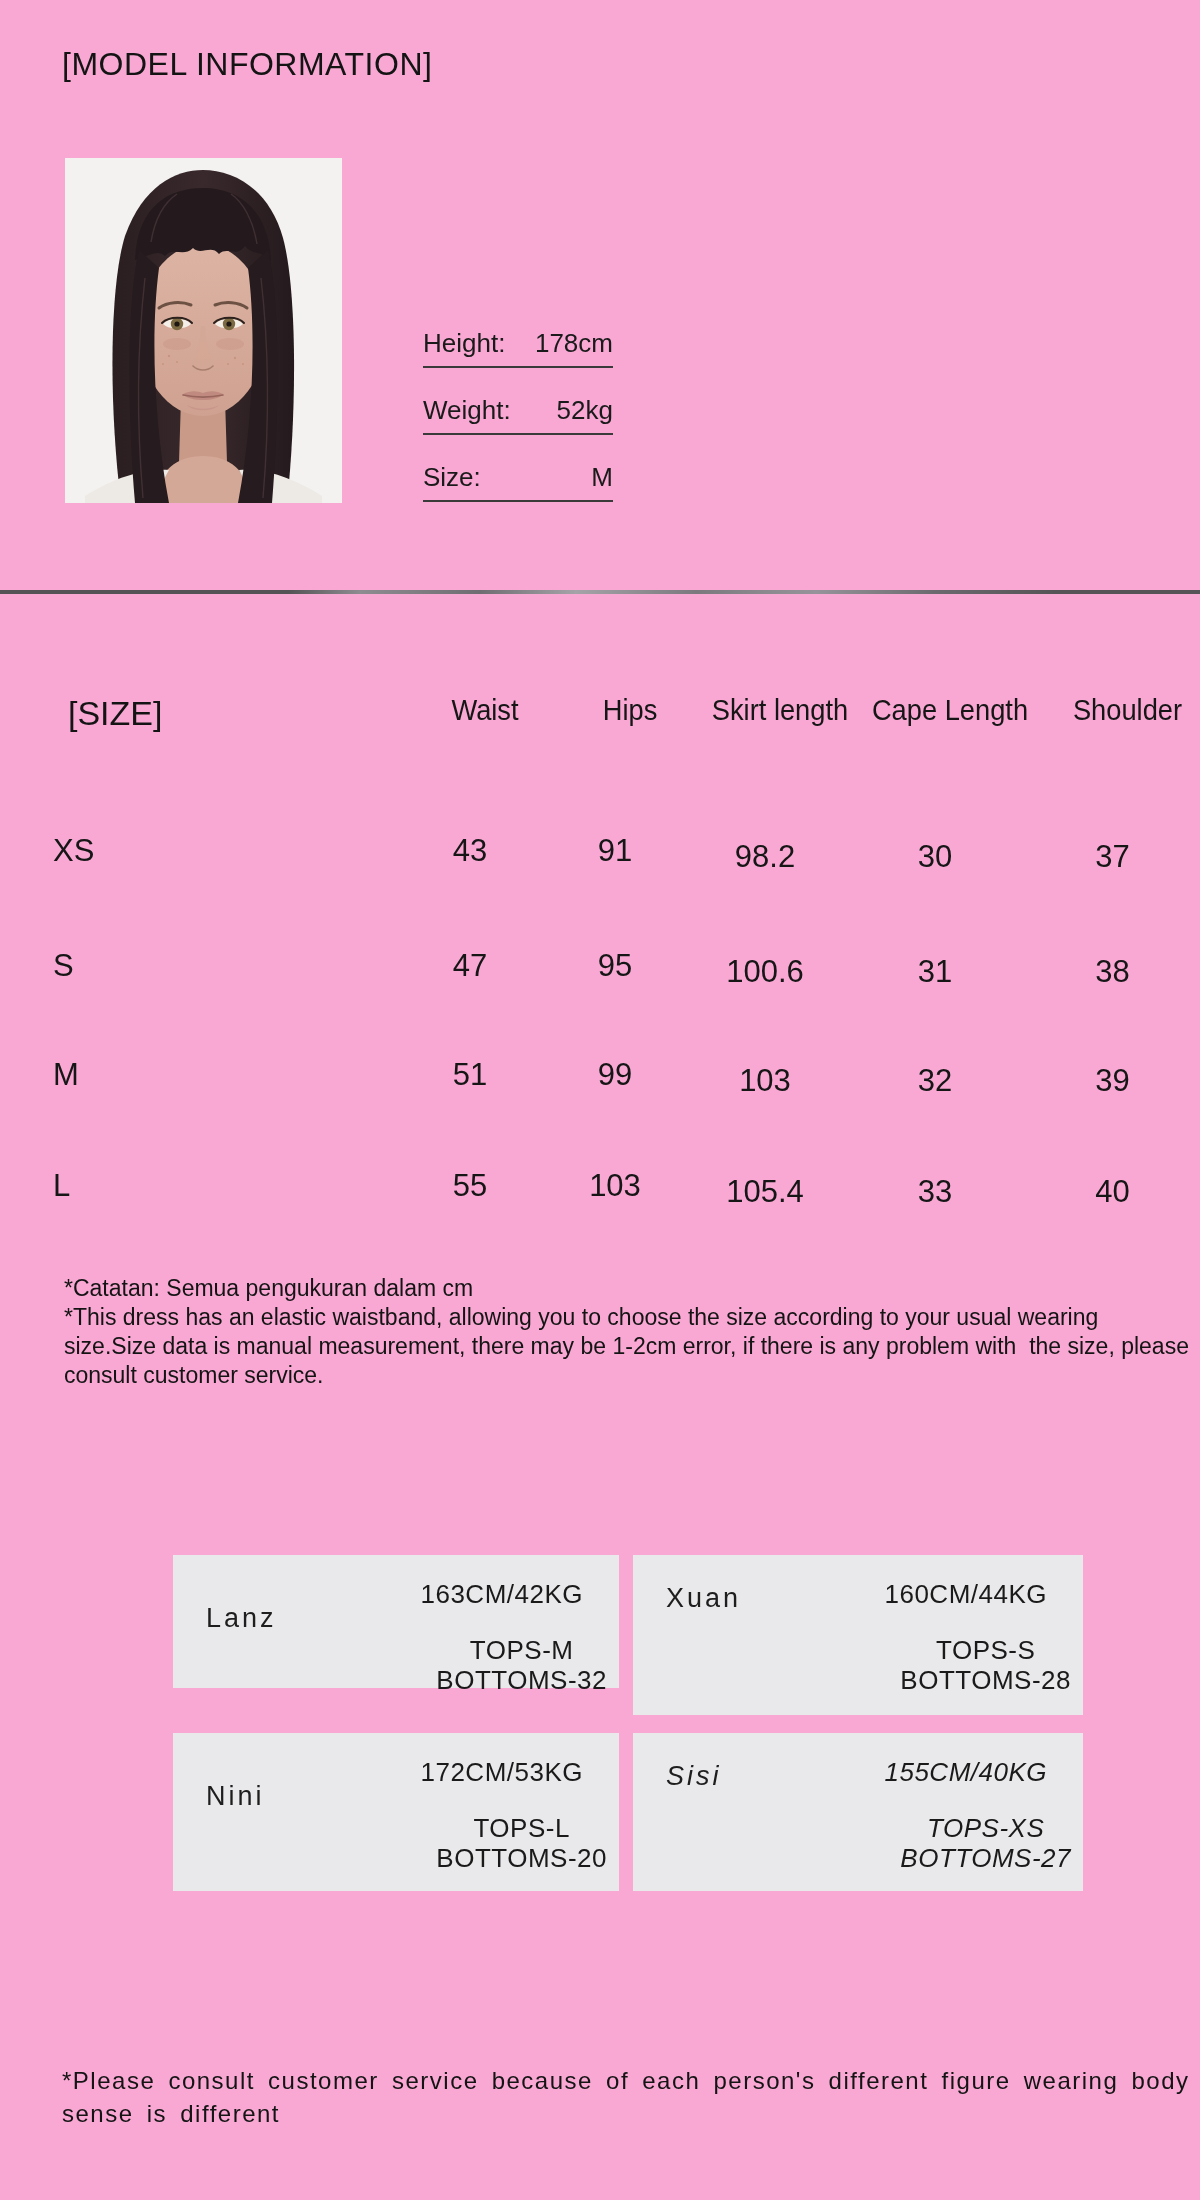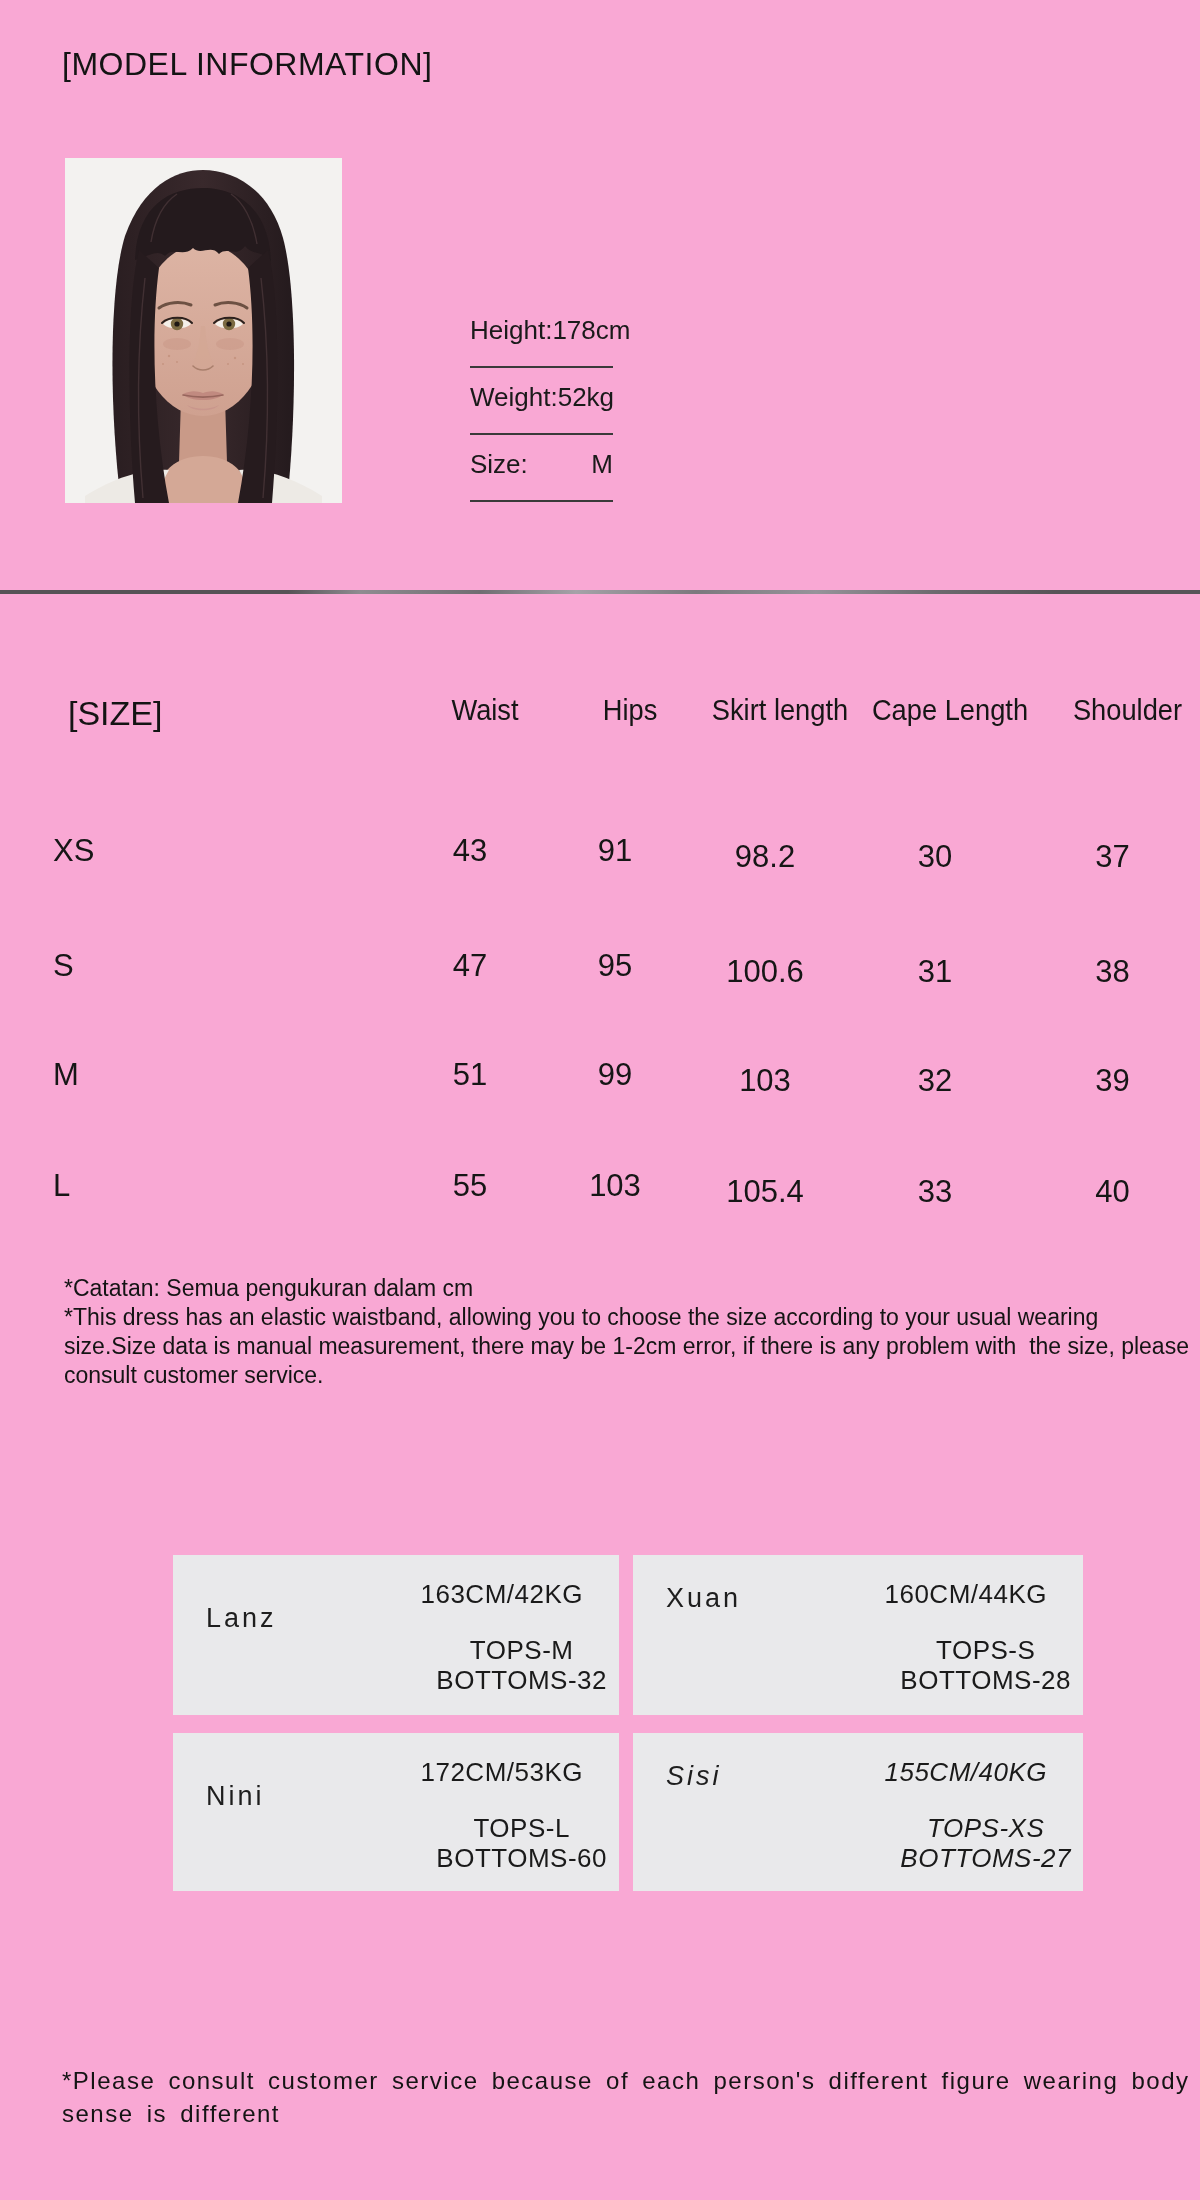--- a/index.html
+++ b/index.html
@@ -20,21 +20,21 @@
   .model-photo {
     position:absolute; left:65px; top:158px; width:277px; height:345px;
     background:#f3f2f0; overflow:hidden;
   }
   .model-photo svg { display:block; width:100%; height:100%; }
 
   
   .model-info { position:absolute; left:423px; top:301px; width:190px; }
   .model-info-row {
     height:67px; display:flex; justify-content:space-between; align-items:flex-end;
-    padding-bottom:20px; border-bottom:2px solid #3a3a3a;margin-left:47px;
+    padding-bottom:7px; border-bottom:2px solid #3a3a3a;
   }
   .model-info-row .lbl { font-size:26px; color:#1a1a1a; }
   .model-info-row .val { font-size:26px; color:#1a1a1a; }
 
   
   .divider {
     position:absolute; left:0; top:590px; width:1200px; height:4px;
     background:linear-gradient(90deg,#565357 0%,#565357 24%,#8f8c91 30%,#706d72 40%,#a5a2a8 48%,#7c797e 58%,#96939a 68%,#6c696e 78%,#575458 88%,#575458 100%);
   }
 
@@ -53,21 +53,21 @@
   .tdata .c { font-size:31px; color:#161616; }
   .tdata .low { position:relative; top:6px; }
   .r-xs { top:833px; } .r-s { top:948px; } .r-m { top:1057px; } .r-l { top:1168px; }
 
   
   .notes { position:absolute; left:64px; top:1274px; width:1128px; }
   .notes p { font-size:23px; line-height:29px; color:#141414; white-space:pre-wrap; }
 
   
   .card { position:absolute; background:#e9e9eb; }
-  .card-1 { left:173px; top:1555px; width:446px; height:160px; }
+  .card-1 { left:173px; top:1555px; width:446px; height:133px; }
   .card-2 { left:633px; top:1555px; width:450px; height:160px; }
   .card-3 { left:173px; top:1733px; width:446px; height:158px; }
   .card-4 { left:633px; top:1733px; width:450px; height:158px;font-style:italic; }
   .card .name { position:absolute; left:33px; font-size:27px; letter-spacing:3px; color:#1e1e1e; }
   .card-1 .name, .card-3 .name { top:48px; }
   .card-2 .name, .card-4 .name { top:28px; }
   .card .stats { position:absolute; right:36px; top:24px; font-size:26px; letter-spacing:0.5px; color:#1a1a1a; }
   .card .sizes { position:absolute; right:12px; top:80px; text-align:center; font-size:26px; line-height:30px; letter-spacing:0.5px; color:#1a1a1a; }
 
   
@@ -233,21 +233,21 @@
     <div class="sizes">
       <div>TOPS-S</div>
       <div>BOTTOMS-28</div>
     </div>
   </div>
   <div class="card card-3">
     <span class="name">Nini</span>
     <span class="stats">172CM/53KG</span>
     <div class="sizes">
       <div>TOPS-L</div>
-      <div>BOTTOMS-60</div>
+      <div>BOTTOMS-20</div>
     </div>
   </div>
   <div class="card card-4">
     <span class="name">Sisi</span>
     <span class="stats">155CM/40KG</span>
     <div class="sizes">
       <div>TOPS-XS</div>
       <div>BOTTOMS-27</div>
     </div>
   </div>

